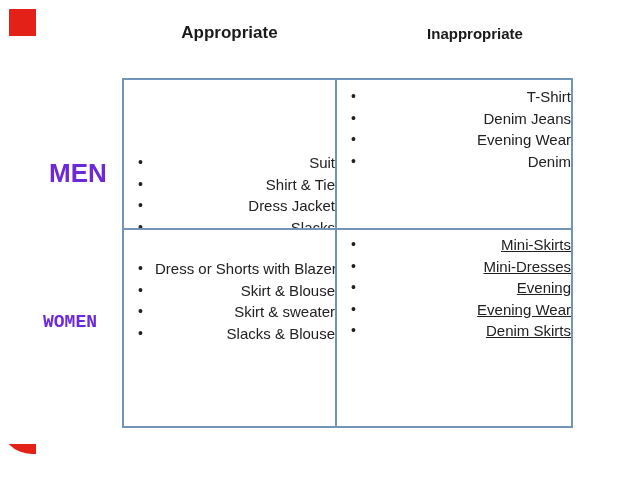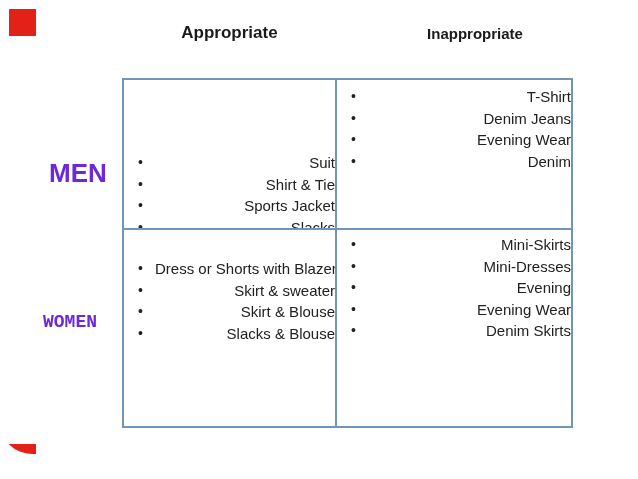--- a/index.html
+++ b/index.html
@@ -83,21 +83,21 @@
     margin: 0;
     padding: 0;
     font-size: 15px;
     line-height: 21.5px;
     color: var(--text-color);
     text-align: right;
   }
   .cell-men-appropriate   .bullet-list { padding-top: 32px; margin-top: 40px; }
   .cell-men-inappropriate .bullet-list { padding-top: 6px; }
   .cell-women-appropriate   .bullet-list { padding-top: 28px; }
-  .cell-women-inappropriate .bullet-list { padding-top: 4px; }
+  .cell-women-inappropriate .bullet-list { padding-top: 4px; text-decoration: underline; }
 
   .bullet-item {
     position: relative;
     padding-left: 31px;
     white-space: nowrap;
   }
   .bullet-item::before {
     content: "\2022";
     position: absolute;
     left: 14px;
@@ -121,39 +121,39 @@
   <div class="row-label men">MEN</div>
 
   <div class="row-label women">WOMEN</div>
 
   <div class="matrix-table">
 
     <div class="cell col-divider row-divider cell-men-appropriate">
       <ul class="bullet-list">
           <li class="bullet-item">Suit</li>
           <li class="bullet-item">Shirt &amp; Tie</li>
-          <li class="bullet-item">Sports Jacket</li>
+          <li class="bullet-item">Dress Jacket</li>
           <li class="bullet-item">Slacks</li>
         </ul>
     </div>
 
     <div class="cell row-divider cell-men-inappropriate">
       <ul class="bullet-list">
           <li class="bullet-item">T-Shirt</li>
           <li class="bullet-item">Denim Jeans</li>
           <li class="bullet-item">Evening Wear</li>
           <li class="bullet-item">Denim</li>
         </ul>
     </div>
 
     <div class="cell col-divider cell-women-appropriate">
       <ul class="bullet-list">
           <li class="bullet-item">Dress or Shorts with Blazer</li>
+          <li class="bullet-item">Skirt &amp; Blouse</li>
           <li class="bullet-item">Skirt &amp; sweater</li>
-          <li class="bullet-item">Skirt &amp; Blouse</li>
           <li class="bullet-item">Slacks &amp; Blouse</li>
         </ul>
     </div>
 
     <div class="cell cell-women-inappropriate">
       <ul class="bullet-list">
           <li class="bullet-item">Mini-Skirts</li>
           <li class="bullet-item">Mini-Dresses</li>
           <li class="bullet-item">Evening</li>
           <li class="bullet-item">Evening Wear</li>

